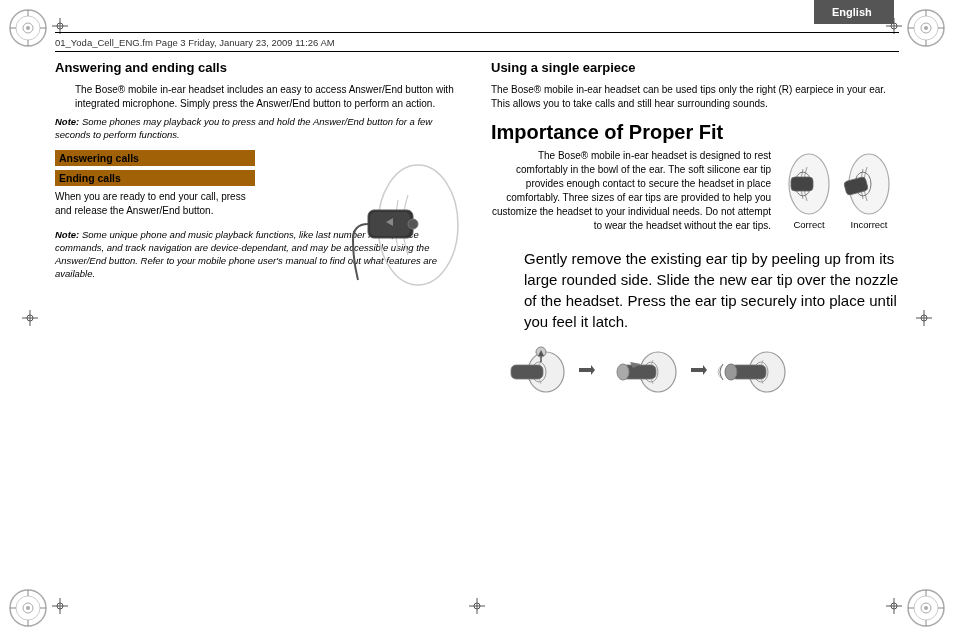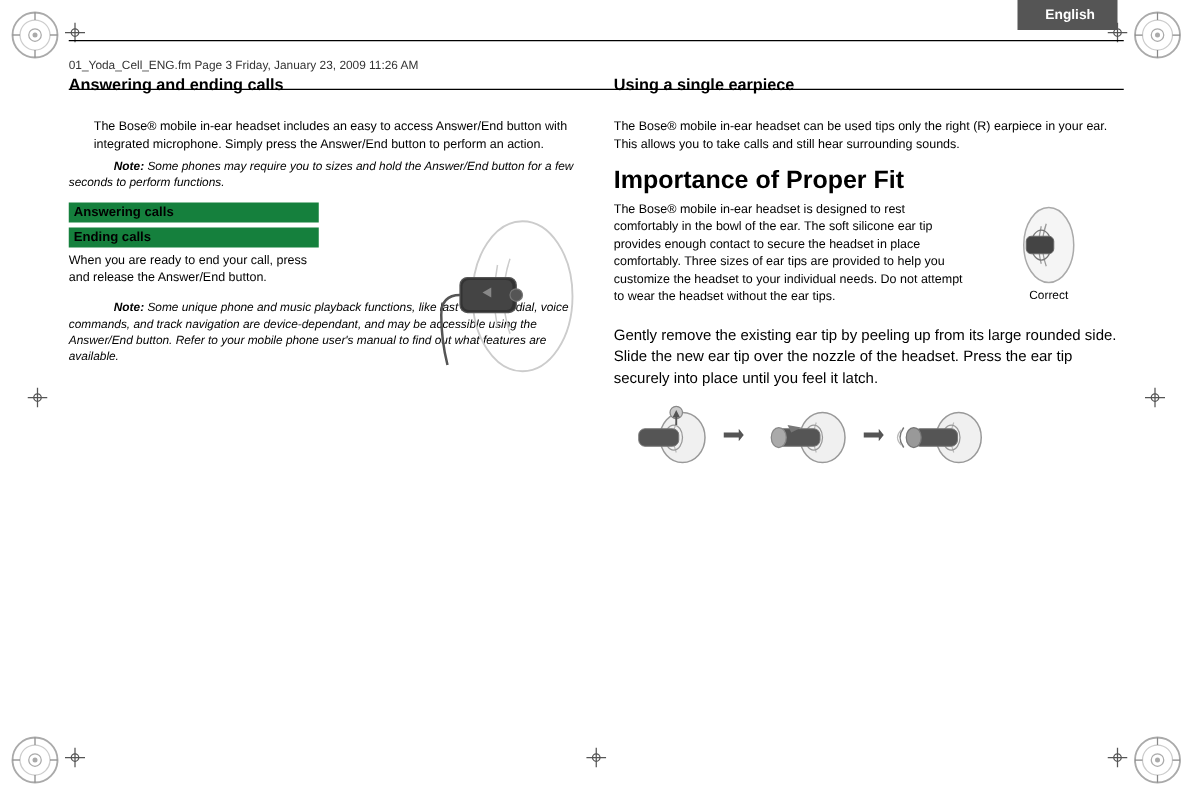--- a/index.html
+++ b/index.html
@@ -19,64 +19,63 @@
       position: absolute;
       top: 0;
       right: 60px;
       background: #555;
       color: #fff;
       font-size: 11px;
       font-weight: bold;
       padding: 6px 18px 6px 18px;
       z-index: 10;
       min-width: 80px;
-      text-align: right;
+      text-align: left;
     }
 
     
     .corner {
       position: absolute;
       width: 40px;
       height: 40px;
     }
     .corner-tl { top: 8px; left: 8px; }
     .corner-tr { top: 8px; right: 8px; }
     .corner-bl { bottom: 8px; left: 8px; }
     .corner-br { bottom: 8px; right: 8px; }
 
     
     .section-title {
       font-size: 13px;
       font-weight: bold;
-      margin-bottom: 20px;
+      margin-bottom: 8px;
     }
 
     p {
       font-size: 10px;
       line-height: 1.4;
       margin-bottom: 5px;
     }
 
     .note-text {
       font-size: 9.5px;
       font-style: italic;
       line-height: 1.35;
       margin-bottom: 8px;
     }
 
     .note-label {
       font-weight: bold;
       font-style: italic;
-      margin-left: 36px;
     }
 
     .subsection-title {
       font-size: 10.5px;
       font-weight: bold;
-      background: #15803d;
+      background: #a16207;
       padding: 2px 4px;
       margin-bottom: 4px;
       margin-top: 4px;
     }
 
     .subsection-body {
       font-size: 10px;
       line-height: 1.4;
       margin-bottom: 6px;
     }
@@ -169,33 +168,33 @@
     </svg>
 </div>
 <div style="position:absolute; top:18px; right:52px; width:16px; height:16px;">
   <svg width="16" height="16">
       <line x1="8" y1="0" x2="8" y2="16" stroke="#555" stroke-width="1"></line>
       <line x1="0" y1="8" x2="16" y2="8" stroke="#555" stroke-width="1"></line>
       <circle cx="8" cy="8" r="3" fill="none" stroke="#555" stroke-width="1"></circle>
     </svg>
 </div>
 
-<div style="position:absolute; top:32px; left:55px; right:55px; border-top:1.5px solid #000; border-bottom:1.5px solid #000; padding: 13px 0;">
+<div style="position:absolute; top:32px; left:55px; right:55px; border-top:1.5px solid #000; border-bottom:1.5px solid #000; padding: 3px 0;">
   <span style="font-size:9.5px; color:#333;">01_Yoda_Cell_ENG.fm  Page 3  Friday, January 23, 2009  11:26 AM</span>
 </div>
 
 <div style="position:absolute; top:60px; left:55px; right:55px; bottom:55px; display:flex; gap:28px;">
 
   <div style="flex:1; position:relative;">
 
     <div>
       <div class="section-title">Answering and ending calls</div>
       <p style="font-size:10px; line-height:1.4;margin-left:20px;">The Bose® mobile in-ear headset includes an easy to access Answer/End button with integrated microphone. Simply press the Answer/End button to perform an action.</p>
       <p class="note-text">
-        <span class="note-label">Note:</span><span> Some phones may require you to sizes and hold the Answer/End button for a few seconds to perform functions.</span>
+        <span class="note-label">Note:</span><span> Some phones may playback you to press and hold the Answer/End button for a few seconds to perform functions.</span>
       </p>
     </div>
 
     <div style="position:relative;">
       <div style="max-width:200px;">
         <div class="subsection-title">Answering calls</div>
         <div class="subsection-title">Ending calls</div>
         <p class="subsection-body">When you are ready to end your call, press and release the Answer/End button.</p>
       </div>
 
@@ -231,48 +230,59 @@
 
   <div style="flex:1; position:relative;">
 
     <div>
       <div class="section-title">Using a single earpiece</div>
       <p style="font-size:10px; line-height:1.4; margin-bottom:10px;">The Bose® mobile in-ear headset can be used tips only the right (R) earpiece in your ear. This allows you to take calls and still hear surrounding sounds.</p>
     </div>
 
     <div>
       <div class="importance-title">Importance of Proper Fit</div>
-      <div style="display:flex; gap:8px;">
+      <div style="display:flex; gap:8px;text-align:right;">
         <div style="flex:1;">
           <p style="font-size:10px; line-height:1.4;">The Bose® mobile in-ear headset is designed to rest comfortably in the bowl of the ear. The soft silicone ear tip provides enough contact to secure the headset in place comfortably. Three sizes of ear tips are provided to help you customize the headset to your individual needs. Do not attempt to wear the headset without the ear tips.</p>
         </div>
 
         <div style="display:flex; flex-direction:column; align-items:center; min-width:120px;">
           <div style="display:flex; gap:8px; align-items:flex-end;">
 
             <div style="display:flex; flex-direction:column; align-items:center;">
               <svg width="52" height="70" viewBox="0 0 52 70">
                 <ellipse cx="26" cy="35" rx="20" ry="30" fill="#f5f5f5" stroke="#aaa" stroke-width="1.2"></ellipse>
                 <path d="M20,20 Q16,35 20,50" fill="none" stroke="#999" stroke-width="1"></path>
                 <path d="M24,18 Q18,35 24,52" fill="none" stroke="#999" stroke-width="1"></path>
                 <ellipse cx="20" cy="35" rx="8" ry="12" fill="none" stroke="#777" stroke-width="1"></ellipse>
 
                 <rect x="8" y="28" width="22" height="14" rx="4" fill="#444" stroke="#666" stroke-width="0.8"></rect>
 
               </svg>
               <span style="font-size:9.5px;">Correct</span>
             </div>
 
+            <div style="display:flex; flex-direction:column; align-items:center;">
+              <svg width="52" height="70" viewBox="0 0 52 70">
+                <ellipse cx="26" cy="35" rx="20" ry="30" fill="#f5f5f5" stroke="#aaa" stroke-width="1.2"></ellipse>
+                <path d="M20,20 Q16,35 20,50" fill="none" stroke="#999" stroke-width="1"></path>
+                <path d="M24,18 Q18,35 24,52" fill="none" stroke="#999" stroke-width="1"></path>
+                <ellipse cx="20" cy="35" rx="8" ry="12" fill="none" stroke="#777" stroke-width="1"></ellipse>
+
+                <rect x="2" y="30" width="22" height="14" rx="4" fill="#444" stroke="#666" stroke-width="0.8" transform="rotate(-15 13 37)"></rect>
+              </svg>
+              <span style="font-size:9.5px;">Incorrect</span>
+            </div>
           </div>
         </div>
       </div>
     </div>
 
     <div class="ear-tips-section">
-      <p style="font-size:12px; line-height:1.4;">Gently remove the existing ear tip by peeling up from its large rounded side. Slide the new ear tip over the nozzle of the headset. Press the ear tip securely into place until you feel it latch.</p>
+      <p style="font-size:15px; line-height:1.4;margin-left:33px;">Gently remove the existing ear tip by peeling up from its large rounded side. Slide the new ear tip over the nozzle of the headset. Press the ear tip securely into place until you feel it latch.</p>
 
       <div style="display:flex; gap:6px; margin-top:10px; align-items:center;">
 
         <svg width="80" height="55" viewBox="0 0 80 55">
           <ellipse cx="55" cy="30" rx="18" ry="20" fill="#f0f0f0" stroke="#999" stroke-width="1.2"></ellipse>
           <path d="M50,18 Q45,30 50,42" fill="none" stroke="#bbb" stroke-width="1"></path>
           <ellipse cx="48" cy="30" rx="7" ry="10" fill="none" stroke="#999" stroke-width="1"></ellipse>
           <rect x="20" y="23" width="32" height="14" rx="5" fill="#555" stroke="#777" stroke-width="0.8"></rect>
           <circle cx="50" cy="10" rx="6" ry="6" fill="none" stroke="#777" stroke-width="1"></circle>
           <circle cx="50" cy="10" r="5" fill="#ccc" stroke="#888" stroke-width="1"></circle>

